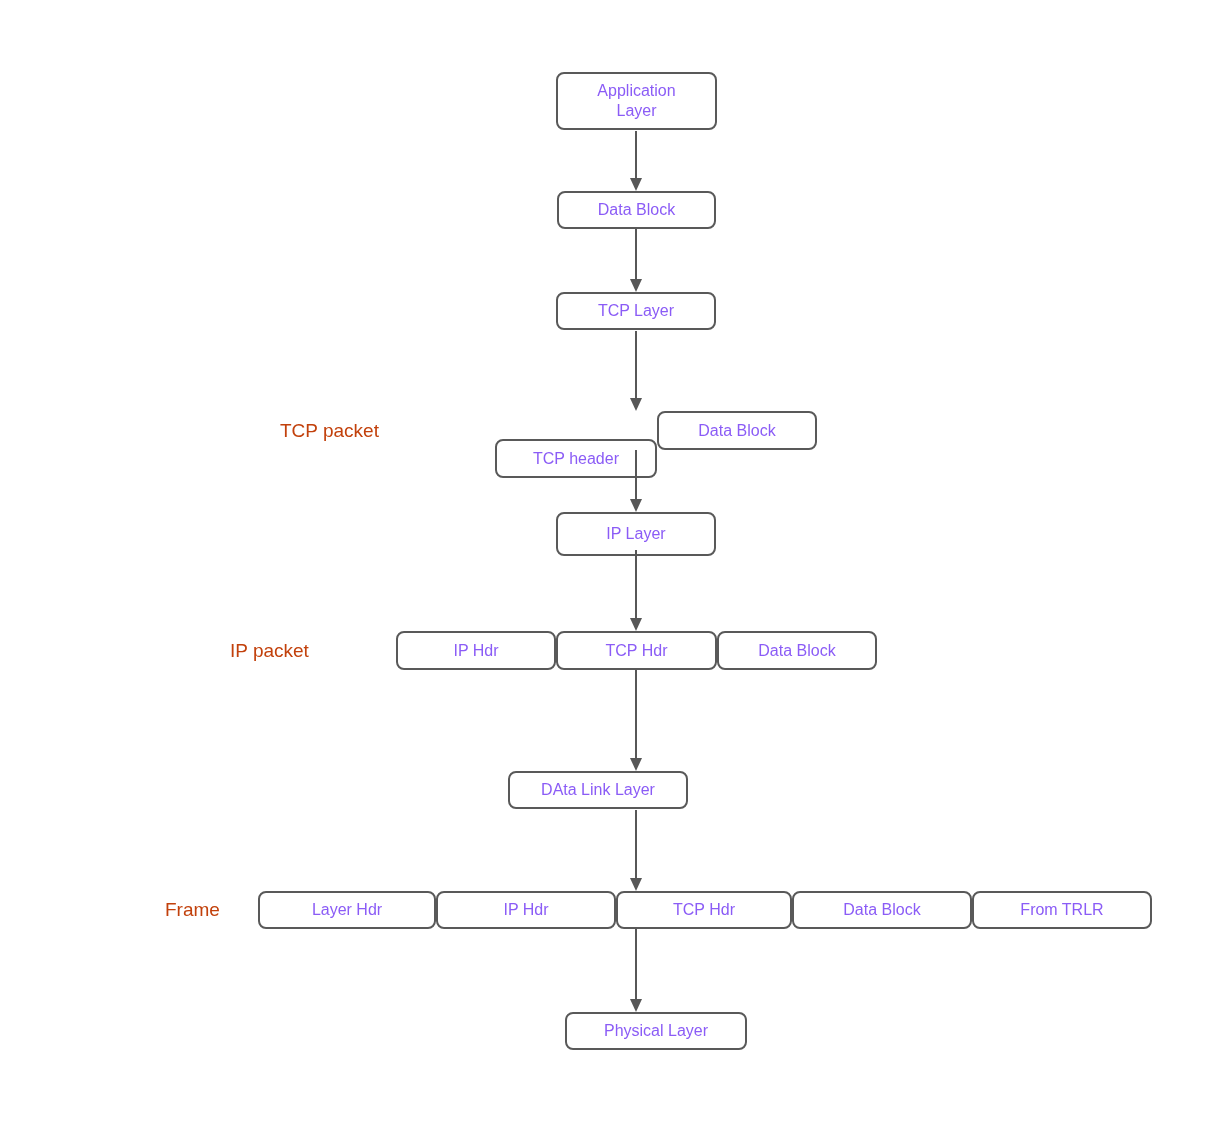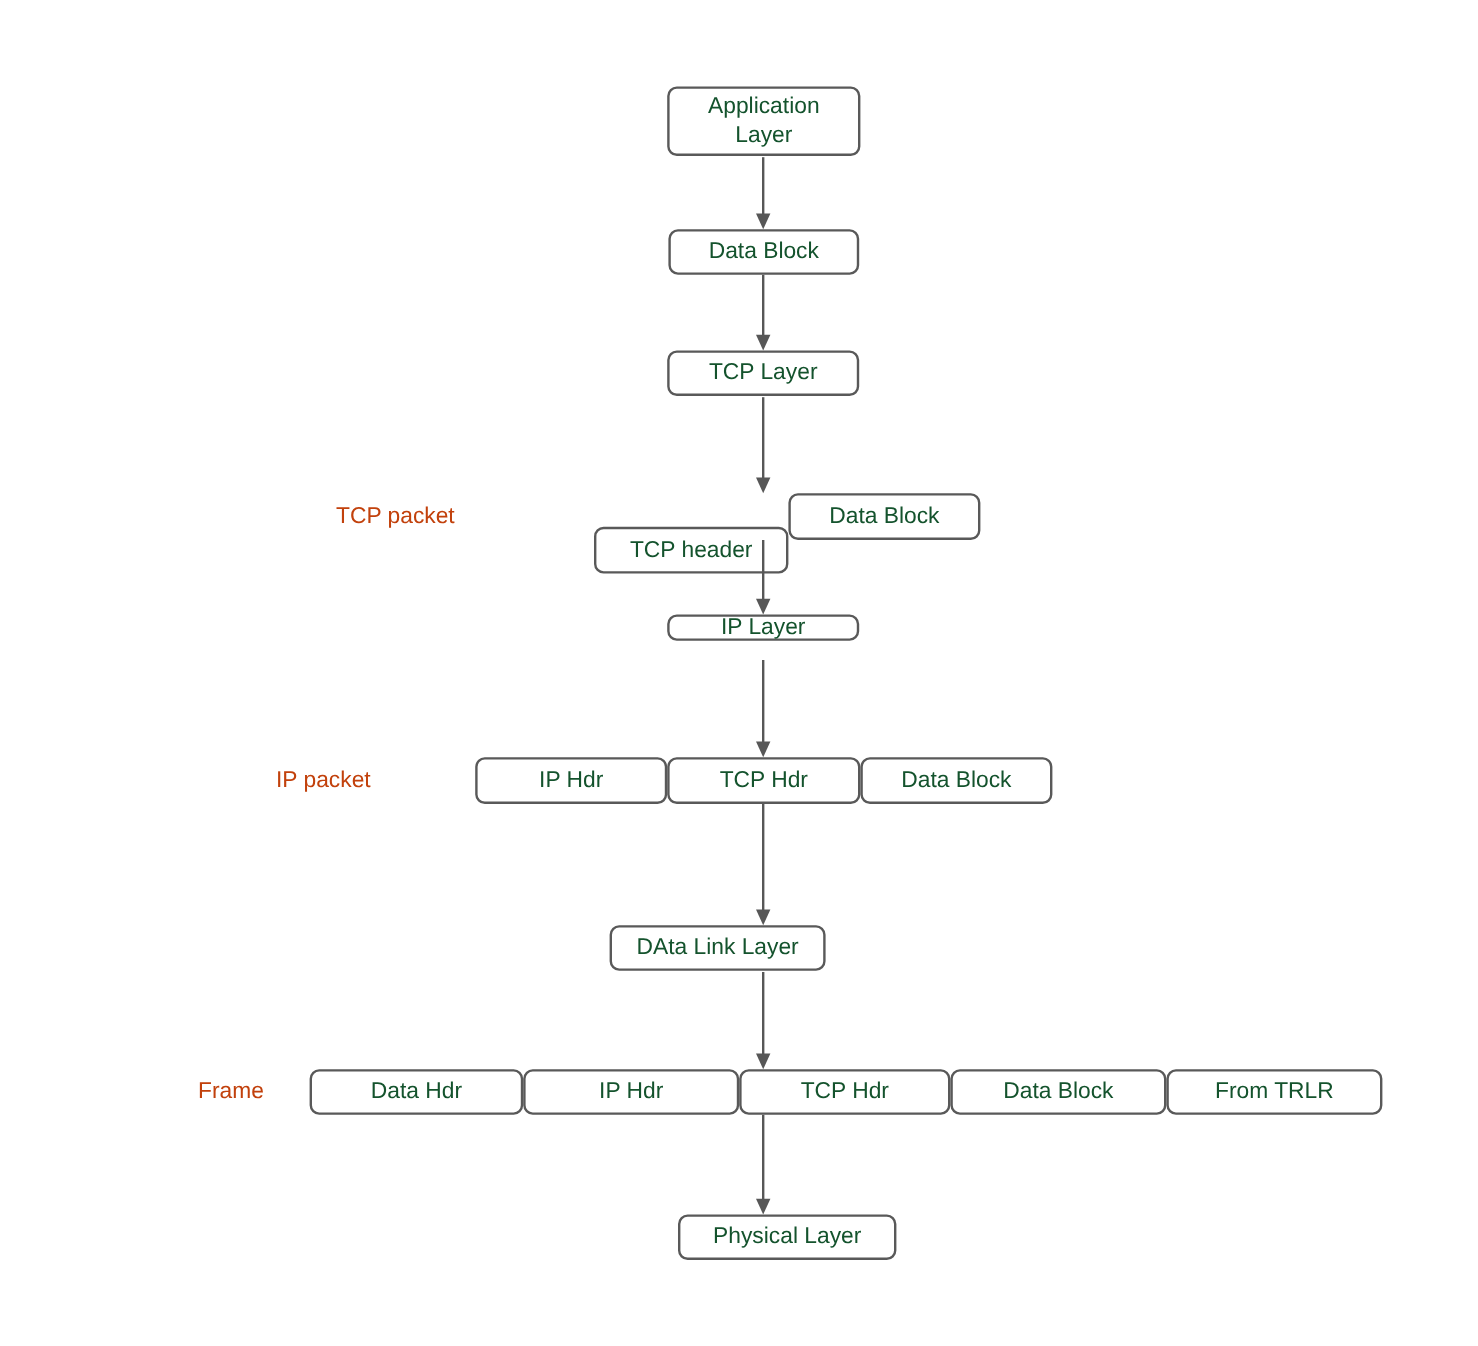--- a/index.html
+++ b/index.html
@@ -10,22 +10,22 @@
     background: #ffffff;
     font-family: "Liberation Sans", sans-serif;
     overflow: hidden;
   }
   .node {
     position: absolute;
     box-sizing: border-box;
     border: 2.5px solid #595959;
     border-radius: 8px;
     background: #ffffff;
-    color: #14532d;
-    font-size: 19px;
+    color: #8b5cf6;
+    font-size: 16px;
     line-height: 1.25;
     display: flex;
     align-items: center;
     justify-content: center;
     text-align: center;
   }
   .node.tall { padding: 0 18px; }
   .side-label {
     position: absolute;
     color: #c2410c;
@@ -75,37 +75,37 @@
   <div class="node" style="left:556px; top:292px; width:160px; height:38px;text-align:right;">TCP Layer</div>
 
   <div class="arrow" style="left:630px; top:331px; height:80px;"></div>
 
   <div class="side-label" style="left:280px; top:411px; height:39px;">TCP packet</div>
   <div class="node" style="left:495px; top:411px; width:162px; height:39px;margin-top:28px;">TCP header</div>
   <div class="node" style="left:657px; top:411px; width:160px; height:39px;">Data Block</div>
 
   <div class="arrow" style="left:630px; top:450px; height:62px;"></div>
 
-  <div class="node" style="left:556px; top:512px; width:160px; height:22px;">IP Layer</div>
+  <div class="node" style="left:556px; top:512px; width:160px; height:44px;">IP Layer</div>
 
   <div class="arrow" style="left:630px; top:550px; height:81px;"></div>
 
   <div class="side-label" style="left:230px; top:631px; height:39px;">IP packet</div>
   <div class="node" style="left:396px; top:631px; width:160px; height:39px;">IP Hdr</div>
   <div class="node" style="left:556px; top:631px; width:161px; height:39px;">TCP Hdr</div>
   <div class="node" style="left:717px; top:631px; width:160px; height:39px;">Data Block</div>
 
   <div class="arrow" style="left:630px; top:670px; height:101px;"></div>
 
   <div class="node" style="left:508px; top:771px; width:180px; height:38px;">DAta Link Layer</div>
 
   <div class="arrow" style="left:630px; top:810px; height:81px;"></div>
 
   <div class="side-label" style="left:165px; top:891px; height:38px;">Frame</div>
-  <div class="node" style="left:258px; top:891px; width:178px; height:38px;">Data Hdr</div>
+  <div class="node" style="left:258px; top:891px; width:178px; height:38px;">Layer Hdr</div>
   <div class="node" style="left:436px; top:891px; width:180px; height:38px;">IP Hdr</div>
   <div class="node" style="left:616px; top:891px; width:176px; height:38px;">TCP Hdr</div>
   <div class="node" style="left:792px; top:891px; width:180px; height:38px;">Data Block</div>
   <div class="node" style="left:972px; top:891px; width:180px; height:38px;">From TRLR</div>
 
   <div class="arrow" style="left:630px; top:929px; height:83px;"></div>
 
   <div class="node" style="left:565px; top:1012px; width:182px; height:38px;">Physical Layer</div>
 
 </div>

